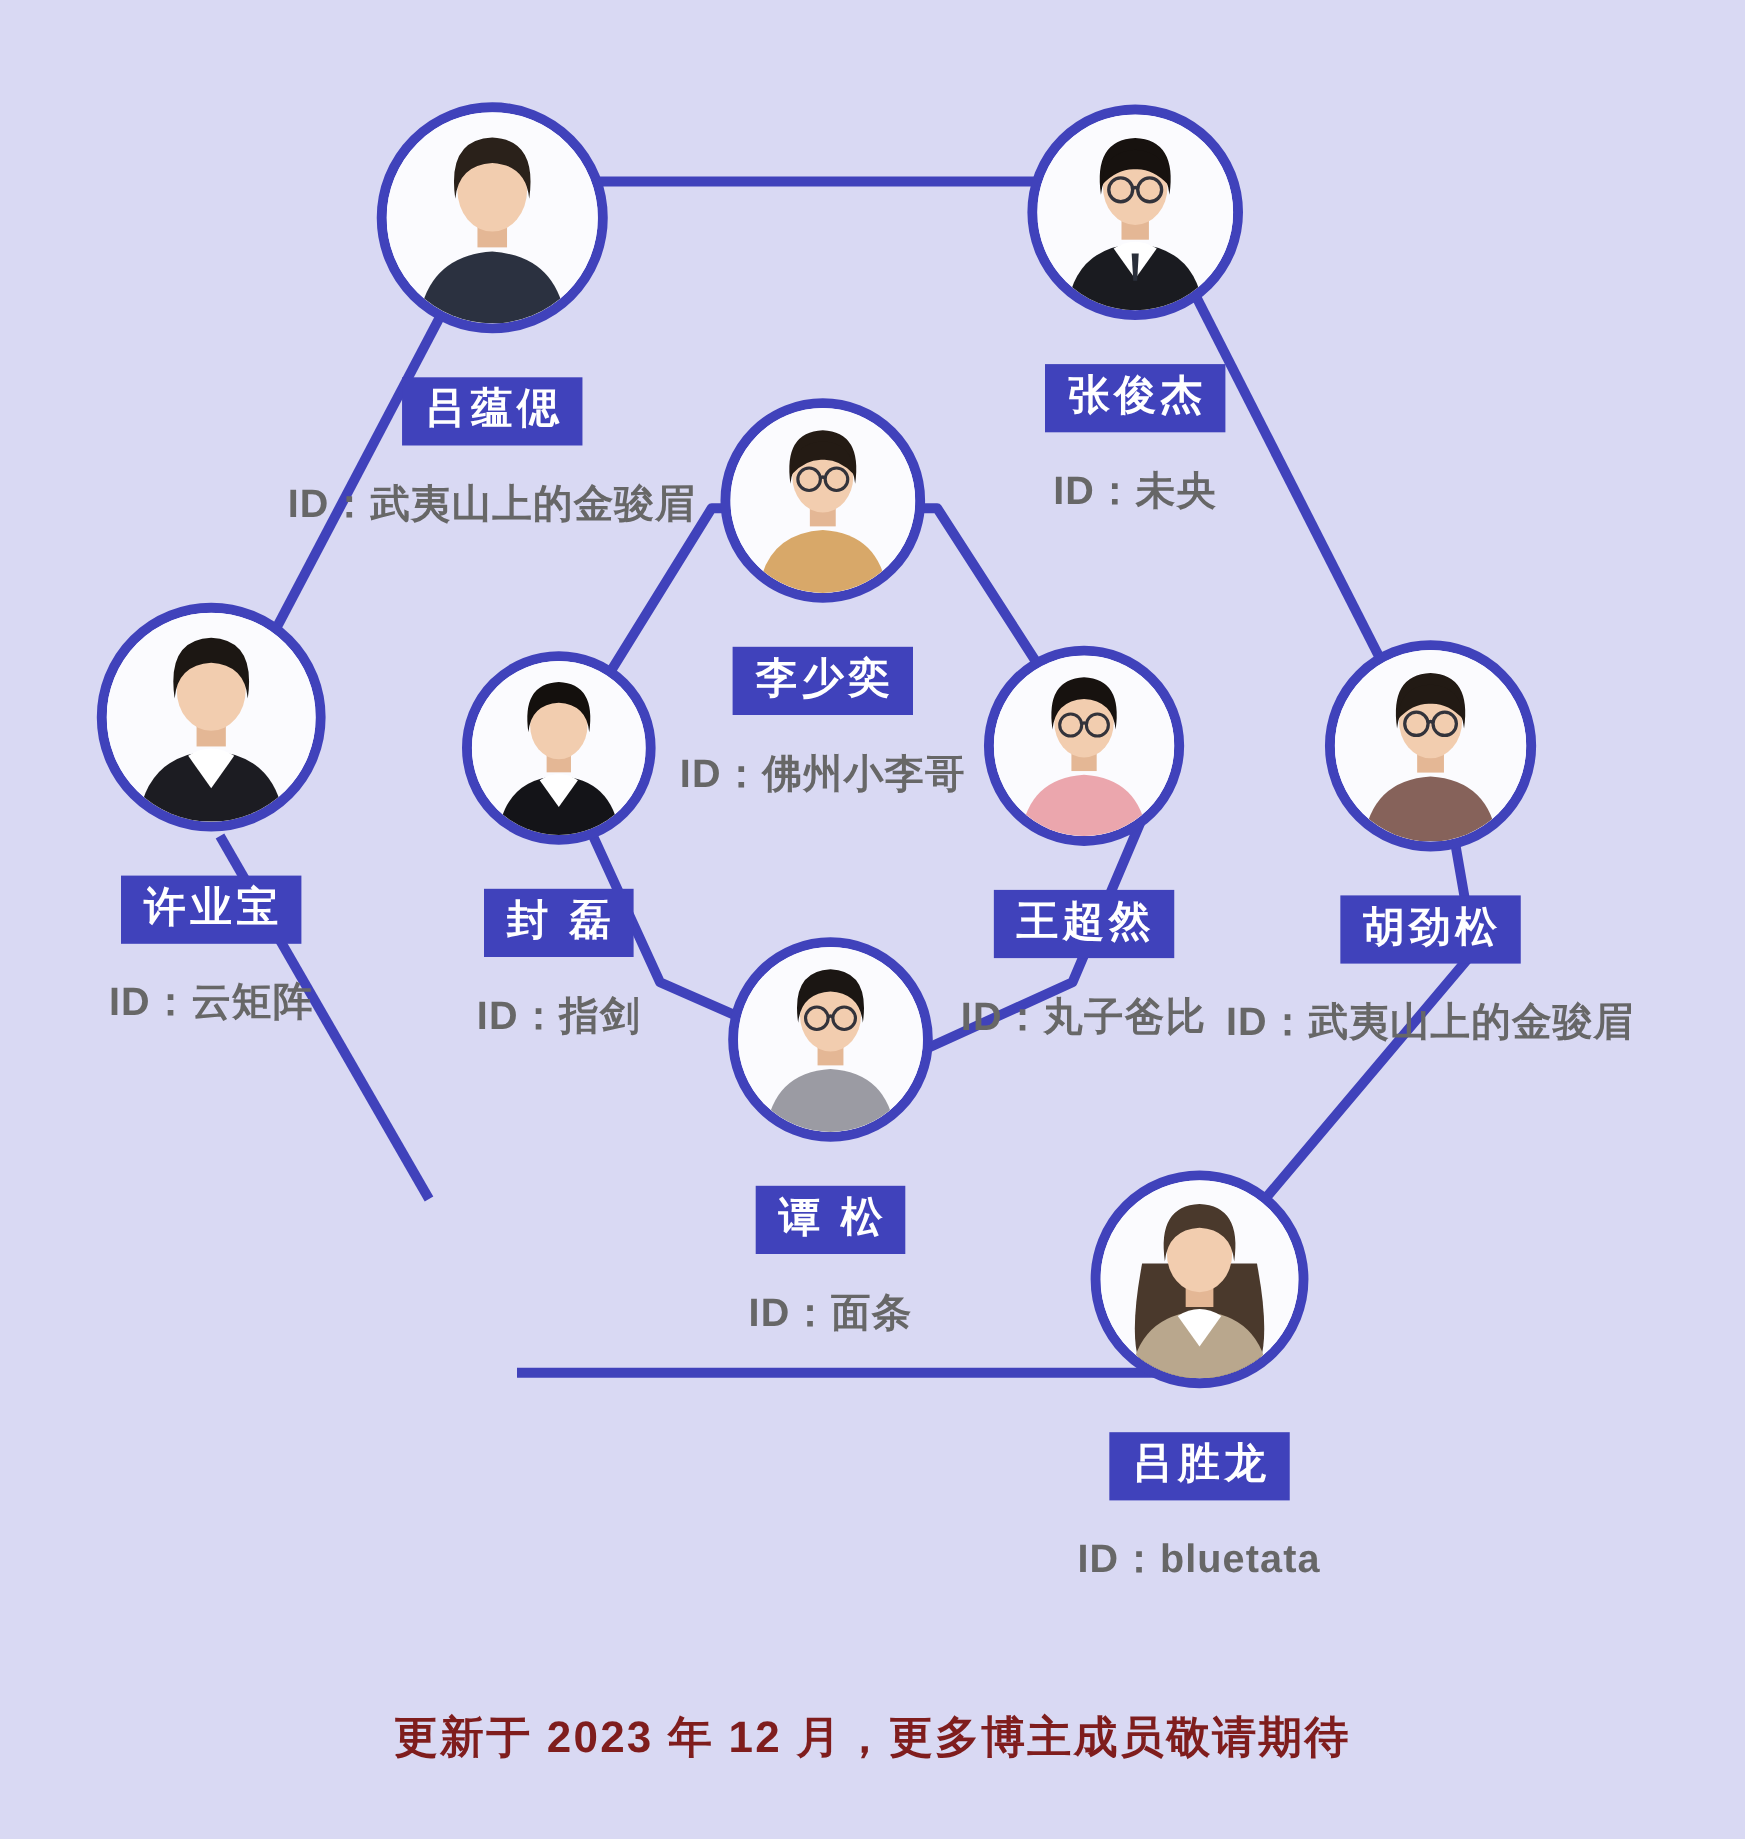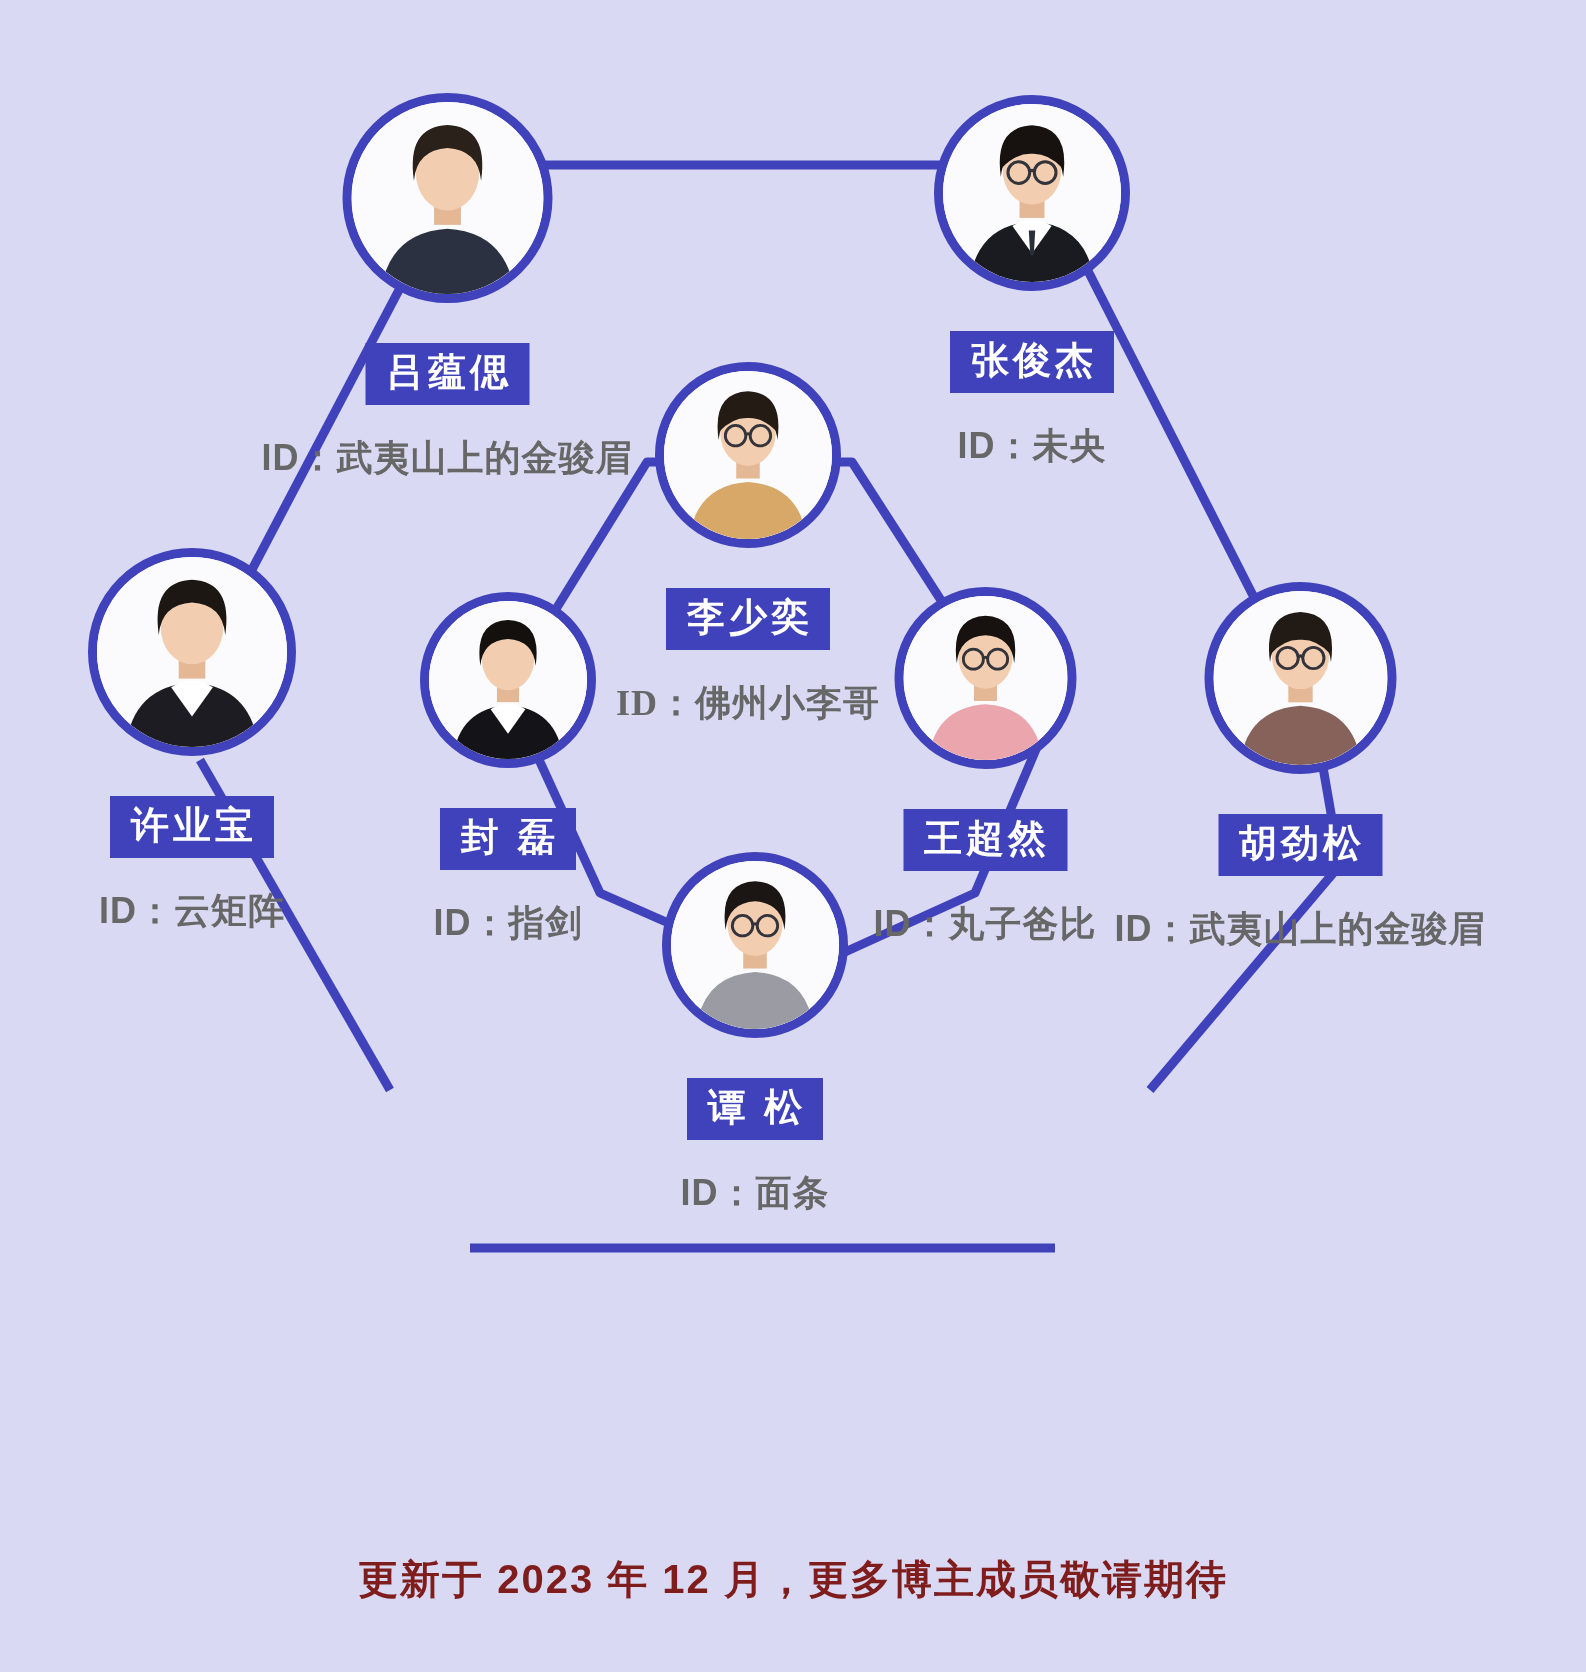--- a/index.html
+++ b/index.html
@@ -99,21 +99,21 @@
           </g>
           <path d="M15 100 Q19 68 50 66 Q81 68 85 100 Z" fill="#1a1b20"></path>
           <path d="M39 68.5 L50 84 L61 68.5 Q55.5 65 50 65 Q44.5 65 39 68.5 Z" fill="#ffffff"></path>
           <path d="M48.2 71 L51.8 71 L51 85 L49 85 Z" fill="#2a2f3a"></path>
         </svg>
       </div>
     <div class="name-badge">张俊杰</div>
     <div class="member-id"><span>ID：</span><span>未央</span></div>
   </div>
 
-  <div class="node" style="left:748px;top:362px;font-family:Liberation Serif, serif;--d:186px;">
+  <div class="node" style="left:748px;top:362px;--d:186px;">
     <div class="avatar">
         <svg viewBox="0 0 100 100" preserveAspectRatio="xMidYMid slice">
           <rect width="100" height="100" fill="#fbfbfe"></rect>
           <rect x="43" y="49" width="14" height="15" fill="#e4b795"></rect>
           <ellipse cx="50" cy="37" rx="16.5" ry="19.5" fill="#f2cdaf"></ellipse>
           <path d="M32.5 41 Q28.5 13 50 12 Q71.5 13 67.5 41 Q66 25 50 24 Q34 25 32.5 41 Z" fill="#241b14"></path>
           <path d="M33 36 Q33.5 19 50 18 Q66.5 19 67 36 Q59 27.5 50 28 Q41 27.5 33 36 Z" fill="#241b14"></path>
           <g stroke="#33333b" stroke-width="1.7" fill="none">
             <circle cx="42.6" cy="38.5" r="6.1"></circle>
             <circle cx="57.4" cy="38.5" r="6.1"></circle>
@@ -208,16 +208,31 @@
             <path d="M48.6 38 Q50 36.6 51.4 38"></path>
           </g>
           <path d="M15 100 Q19 68 50 66 Q81 68 85 100 Z" fill="#9b9ba3"></path>
         </svg>
       </div>
     <div class="name-badge">谭 松</div>
     <div class="member-id"><span>ID：</span><span>面条</span></div>
   </div>
 
 
+  <div class="node" style="left:1090px;top:1064px;--d:198px;">
+    <div class="avatar">
+        <svg viewBox="0 0 100 100" preserveAspectRatio="xMidYMid slice">
+          <rect width="100" height="100" fill="#fbfbfe"></rect>
+          <path d="M21 42 Q12 90 25 100 L75 100 Q88 90 79 42 Z" fill="#4a392c"></path>
+          <rect x="43" y="49" width="14" height="15" fill="#e4b795"></rect>
+          <ellipse cx="50" cy="37" rx="16.5" ry="19.5" fill="#f2cdaf"></ellipse>
+          <path d="M32.5 41 Q28.5 13 50 12 Q71.5 13 67.5 41 Q66 25 50 24 Q34 25 32.5 41 Z" fill="#4a392c"></path>
+          <path d="M15 100 Q19 68 50 66 Q81 68 85 100 Z" fill="#b9a78d"></path>
+          <path d="M39 68.5 L50 84 L61 68.5 Q55.5 65 50 65 Q44.5 65 39 68.5 Z" fill="#ffffff"></path>
+        </svg>
+      </div>
+    <div class="name-badge">吕胜龙</div>
+    <div class="member-id"><span>ID：</span><span>bluetata</span></div>
+  </div>
 
   <div class="footer-note">更新于 2023 年 12 月，更多博主成员敬请期待</div>
 
 </div>
 
 </body></html>

